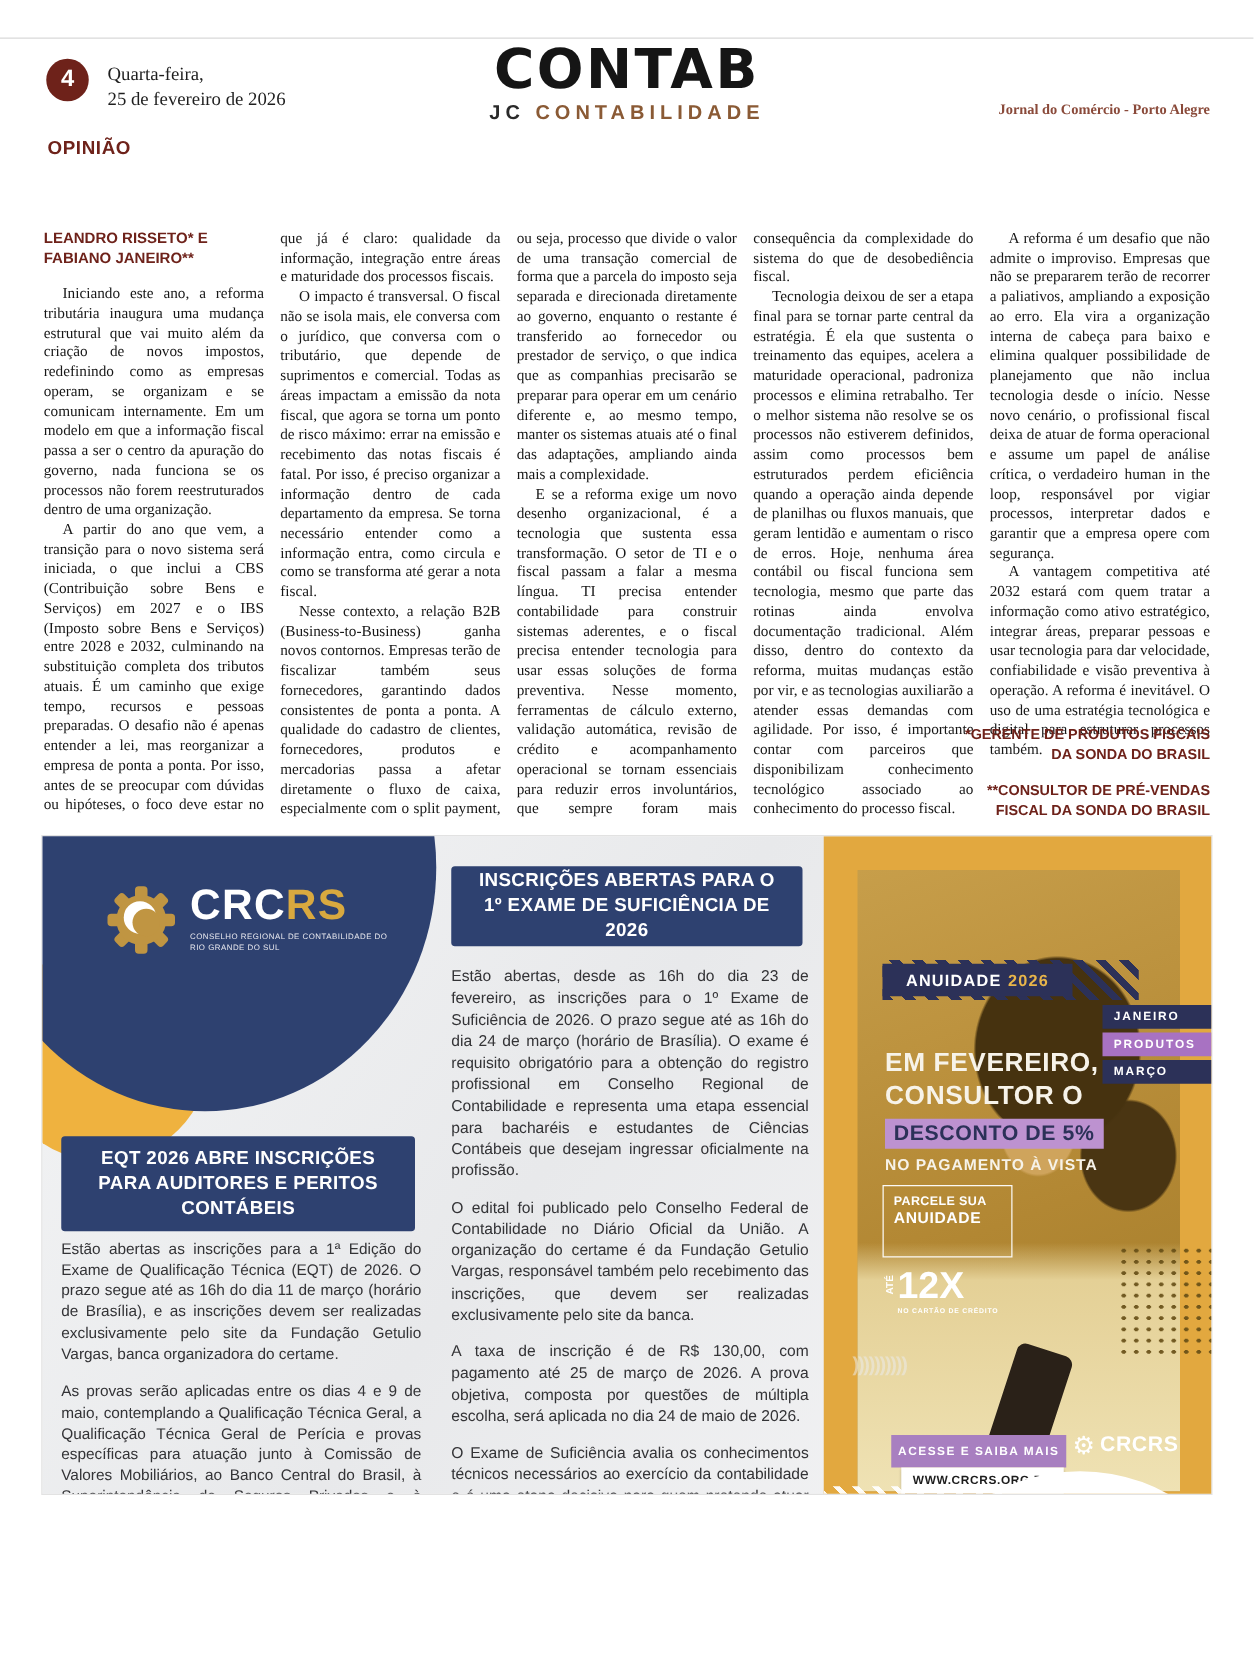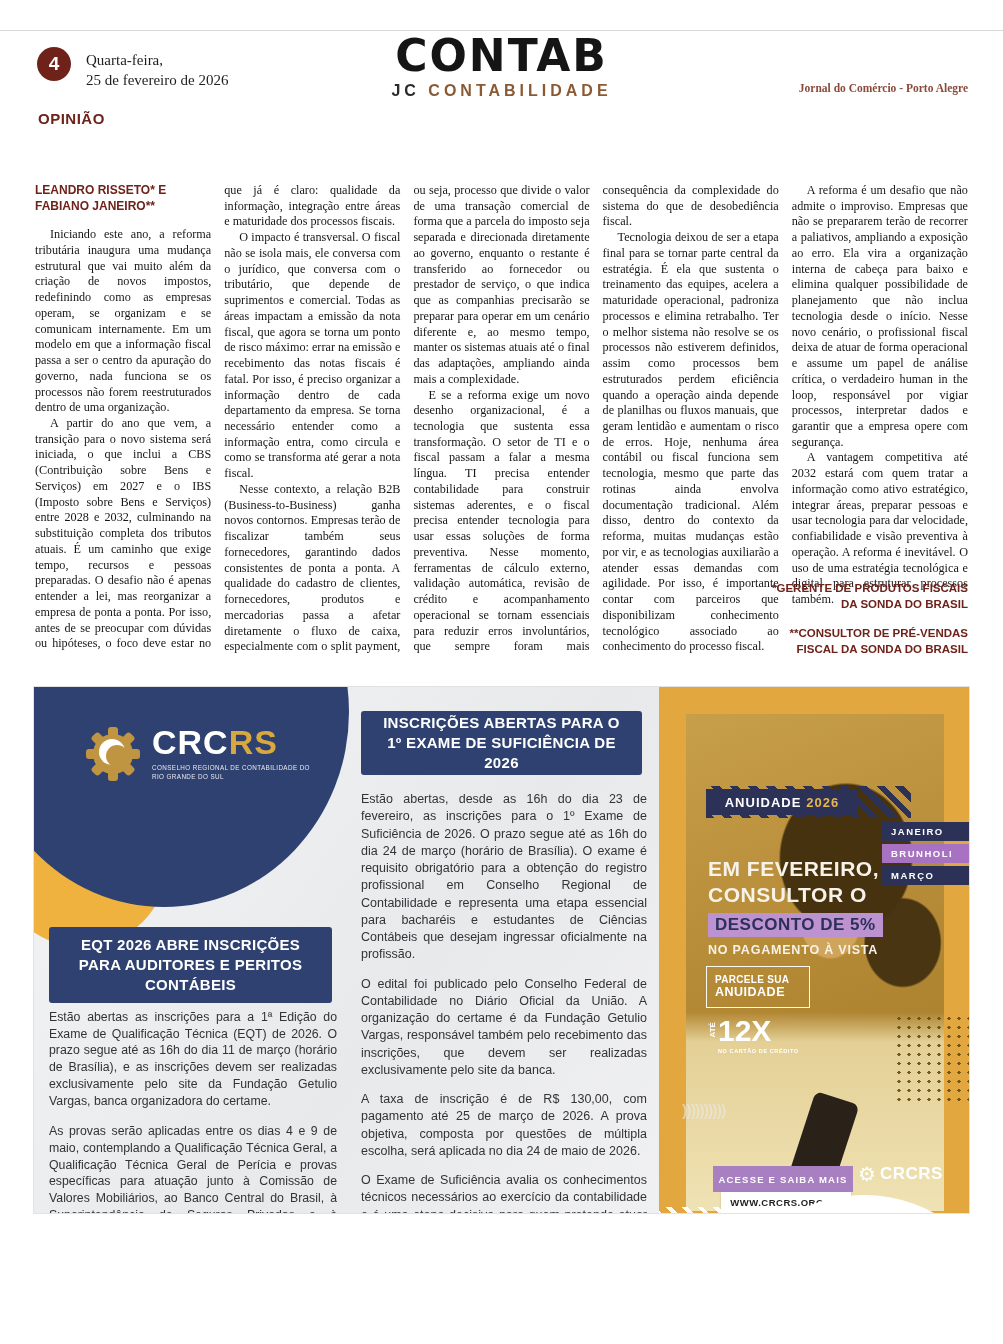--- a/index.html
+++ b/index.html
@@ -37,21 +37,21 @@
   .byline { font-weight:700; font-size:12px; line-height:1.3; color:#6e221a; margin-bottom:13px;
             font-family:"Liberation Sans", sans-serif; }
   .article-cols p { font-family:"Liberation Serif", serif; font-size:12.2px; line-height:1.29;
                     text-align:justify; color:#161616; text-indent:15px; }
   .credit { position:absolute; right:0; width:200px; text-align:right; font-weight:700;
             font-size:11.5px; line-height:1.4; color:#6e221a; }
   .credit.c1 { top:397px; }
   .credit.c2 { top:442px; }
 
   
-  .ad { position:absolute; left:33px; top:686px; width:937px; height:528px; overflow:hidden;
+  .ad { position:absolute; left:33px; top:668px; width:937px; height:528px; overflow:hidden;
         background:linear-gradient(125deg,#f3f4f5 0%, #e8e9eb 45%, #f6f6f7 100%);
         border:1px solid #e2e2e2; }
   .navy-circle { position:absolute; left:-55px; top:-170px; width:370px; height:390px;
                  border-radius:50%; background:#2e4170; z-index:2; }
   .gold-circle { position:absolute; left:-38px; top:88px; width:172px; height:172px;
                  border-radius:50%; background:#efb23f; z-index:1; }
   .crc-logo { position:absolute; left:50px; top:38px; z-index:3; display:flex; gap:10px; align-items:flex-start; }
   .crc-text .big { font-weight:800; font-size:34px; line-height:1; letter-spacing:1px; }
   .crc-text .big .w { color:#ffffff; } .crc-text .big .g { color:#d9a93f; }
   .crc-text .small { margin-top:4px; width:160px; font-size:6.3px; letter-spacing:.4px;
@@ -95,21 +95,21 @@
   .month-tag { margin-bottom:3px; padding:4px 0 4px 9px; font-weight:800; font-size:9.5px;
                letter-spacing:1.5px; color:#fff; }
   .month-tag.navy { background:#2c3158; }
   .month-tag.purple { background:#a872c2; }
   .promo { position:absolute; left:22px; top:142px; }
   .promo .l1 { font-size:21px; font-weight:600; color:#f7f3e9; letter-spacing:.5px; line-height:1.25; }
   .promo .disc { display:inline-block; margin-top:4px; background:#bd92d0; color:#2c3158;
                  font-weight:800; font-size:17px; padding:2px 7px; letter-spacing:.5px; }
   .promo .l3 { margin-top:6px; font-size:12.5px; font-weight:600; color:#f7f3e9; letter-spacing:.8px; }
   .parcele { position:absolute; left:20px; top:252px; width:104px; }
-  .parcele .box { border:1.5px solid rgba(255,255,255,.95); padding:7px 8px 8px; }
+  .parcele .box { border:1.5px solid rgba(255,255,255,.95); padding:7px 8px 24px; }
   .parcele .p1 { font-size:10px; font-weight:600; color:#fff; letter-spacing:.3px; }
   .parcele .p2 { font-size:12.5px; font-weight:800; color:#fff; letter-spacing:.5px; }
   .x12-row { margin-top:8px; display:flex; align-items:center; }
   .x12-row .ate { font-size:8px; font-weight:700; color:#fff; transform:rotate(-90deg); width:12px; }
   .x12-row .x12 { font-size:30px; font-weight:800; color:#fff; line-height:1; }
   .card-note { margin-top:2px; margin-left:12px; font-size:5.5px; font-weight:700; color:#fff; letter-spacing:.6px; }
   .chevrons { position:absolute; left:-4px; top:388px; font-size:16px; font-weight:700;
               color:rgba(235,235,235,.55); letter-spacing:-1px; }
   .dots { position:absolute; left:208px; top:300px; width:94px; height:88px;
           background-image:radial-gradient(circle, rgba(101,77,21,.9) 1.6px, rgba(0,0,0,0) 1.8px);
@@ -233,21 +233,21 @@
         <div class="chevrons">))))))))))</div>
         <div class="dots"></div>
         <div class="hatch-band">
           <div class="anuidade-label">
             <span class="w">ANUIDADE</span>
             <span class="y">2026</span>
           </div>
         </div>
         <div class="months">
           <div class="month-tag navy">JANEIRO</div>
-          <div class="month-tag purple">BRUNHOLI</div>
+          <div class="month-tag purple">PRODUTOS</div>
           <div class="month-tag navy">MARÇO</div>
         </div>
         <div class="promo">
           <div class="l1">EM FEVEREIRO,</div>
           <div class="l1">CONSULTOR O</div>
           <div class="disc">DESCONTO DE 5%</div>
           <div class="l3">NO PAGAMENTO À VISTA</div>
         </div>
         <div class="parcele">
           <div class="box">

